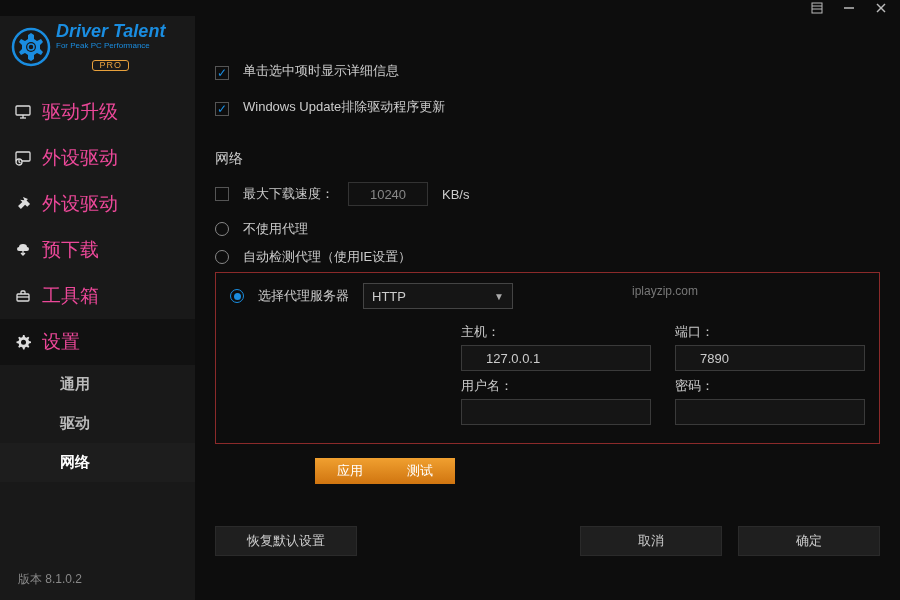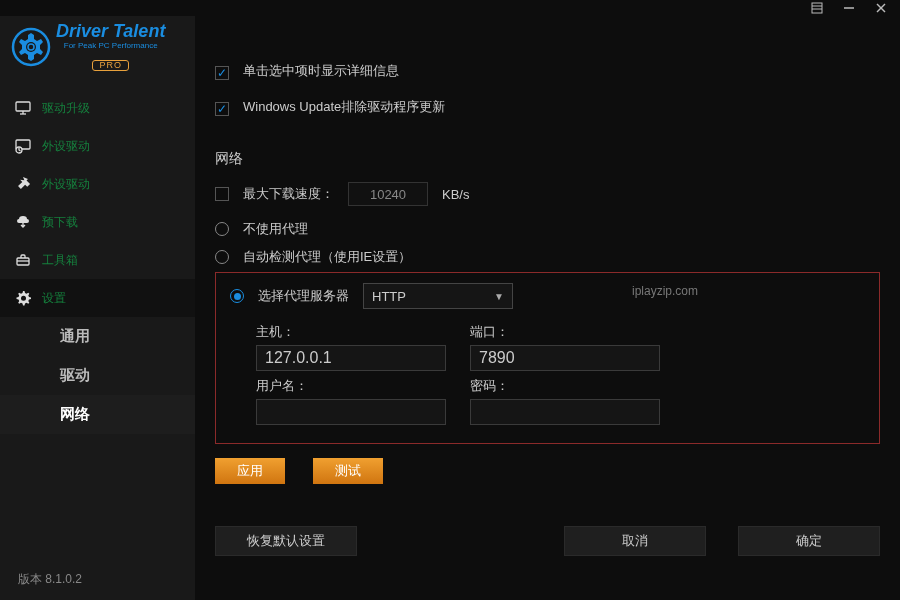--- a/index.html
+++ b/index.html
@@ -7,24 +7,24 @@
 .app { display: flex; flex-direction: column; width: 100%; height: 100%; background: #0d0d0d; }
 .titlebar { height: 16px; display: flex; justify-content: flex-end; align-items: center; padding-right: 12px; gap: 18px; }
 .titlebar-btn { width: 14px; height: 14px; display: flex; align-items: center; justify-content: center; color: #bbb; cursor: pointer; font-size: 14px; }
 .body { flex: 1; display: flex; }
 .sidebar { width: 195px; background: #191919; display: flex; flex-direction: column; }
 .logo { padding: 6px 10px 18px 10px; display: flex; align-items: center; gap: 4px; }
 .logo-gear { width: 42px; height: 42px; position: relative; }
 .logo-gear svg { width: 42px; height: 42px; }
 .logo-text { display: flex; flex-direction: column; line-height: 1; }
 .logo-brand { font-size: 18px; font-weight: bold; font-style: italic; color: #1a8de0; }
-.logo-sub { font-size: 8px; color: #1a8de0; margin-top: 2px; text-align: center; }
+.logo-sub { font-size: 8px; color: #1a8de0; margin-top: 2px; }
 .logo-pro { margin-top: 10px; align-self: center; border: 1px solid #e8a13c; color: #e8a13c; font-size: 9px; padding: 0px 6px; border-radius: 3px; letter-spacing: 1px; display: inline-block; width: fit-content; }
 .nav { flex: 1; }
-.nav-item { display: flex; align-items: center; gap: 10px; padding: 10px 14px; cursor: pointer; color: #15803d; font-size: 12px; }
+.nav-item { display: flex; align-items: center; gap: 10px; padding: 10px 14px; cursor: pointer; color: #ec4899; font-size: 19px; }
 .nav-item .icon { width: 18px; height: 18px; display: flex; align-items: center; justify-content: center; color: #ddd; }
 .nav-item.active { background: #111; }
 .subnav-item { padding: 10px 14px 10px 60px; cursor: pointer; color: #bbb; font-size: 15px; font-weight: bold; }
 .subnav-item.active { background: #1d1d1d; color: #fff; }
 .version { padding: 12px 18px; color: #888; font-size: 12px; }
 .main { flex: 1; background: #0d0d0d; position: relative; padding: 0 0 0 0; }
 .content { padding: 46px 20px 0 20px; }
 .check-row { display: flex; align-items: flex-end; gap: 14px; margin-bottom: 18px; }
 .checkbox { width: 14px; height: 14px; border: 1px solid #555; display: inline-flex; align-items: center; justify-content: center; cursor: pointer; }
 .checkbox.checked::after { content: "✓"; color: #1a8de0; font-size: 12px; line-height: 1; }
@@ -33,27 +33,27 @@
 .speed-input { width: 80px; height: 24px; background: #111; border: 1px solid #333; color: #888; text-align: center; font-size: 13px; }
 .radio-row { display: flex; align-items: center; gap: 14px; margin-bottom: 10px; }
 .radio { width: 14px; height: 14px; border: 1.5px solid #888; border-radius: 50%; display: inline-flex; align-items: center; justify-content: center; cursor: pointer; }
 .radio.checked::after { content: ""; width: 7px; height: 7px; background: #1a8de0; border-radius: 50%; }
 .radio.checked { border-color: #1a8de0; }
 .proxy-box { border: 1px solid #8b2a2a; padding: 10px 14px 18px 14px; margin-top: -4px; position: relative; }
 .proxy-top { display: flex; align-items: center; gap: 14px; }
 .select-box { width: 150px; height: 26px; border: 1px solid #444; background: #151515; color: #ccc; display: flex; align-items: center; justify-content: space-between; padding: 0 8px; cursor: pointer; font-size: 13px; }
 .select-box .arrow { font-size: 10px; color: #aaa; }
 .watermark { position: absolute; top: 268px; left: 437px; color: #777; font-size: 12px; pointer-events: none; }
-.form-grid { display: flex; gap: 24px; margin-top: 8px; margin-left: 26px; }
+.form-grid { display: flex; gap: 24px; margin-top: 8px; margin-left: 26px; justify-content: flex-end; }
 .form-col { width: 190px; }
 .form-label { color: #ccc; font-size: 13px; margin-bottom: 4px; margin-top: 6px; }
-.form-input { width: 190px; height: 26px; background: #151515; border: 1px solid #3a3a3a; color: #ccc; padding: 0 8px; font-size: 16px; }
-.btn-row { display: flex; gap: 28px; margin-top: 14px; }
+.form-input { width: 190px; height: 26px; background: #151515; border: 1px solid #3a3a3a; color: #ccc; padding: 0 24px; font-size: 13px; }
+.btn-row { display: flex; gap: 0; margin-top: 14px; margin-left: 100px; }
 .btn-orange { width: 70px; height: 26px; background: linear-gradient(#f0a030, #d07510); border: none; color: #fff; font-size: 13px; cursor: pointer; }
-.footer-btns { position: absolute; bottom: 44px; left: 20px; right: 20px; display: flex; justify-content: space-between; gap: 32px; }
+.footer-btns { position: absolute; bottom: 44px; left: 20px; right: 20px; display: flex; justify-content: space-between; gap: 16px; }
 .btn-gray { width: 142px; height: 30px; background: #1f1f1f; border: 1px solid #2a2a2a; color: #ccc; font-size: 13px; cursor: pointer; }
 .spacer { flex: 1; }
 </style>
 </head>
 <body>
 
 <div class="app">
   <div class="titlebar">
     <span class="titlebar-btn">
       <svg width="12" height="12" viewBox="0 0 12 12">

